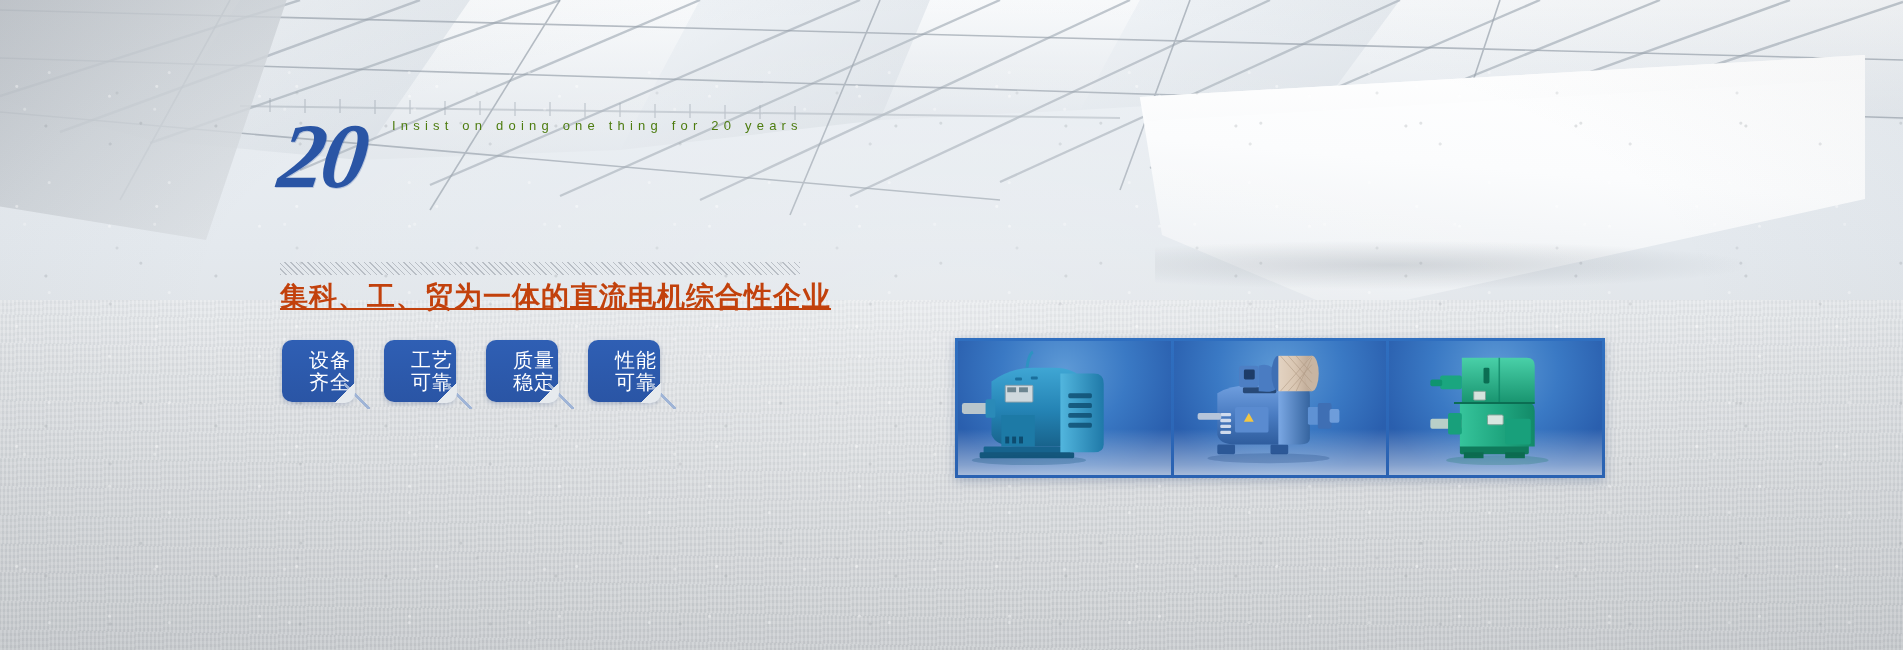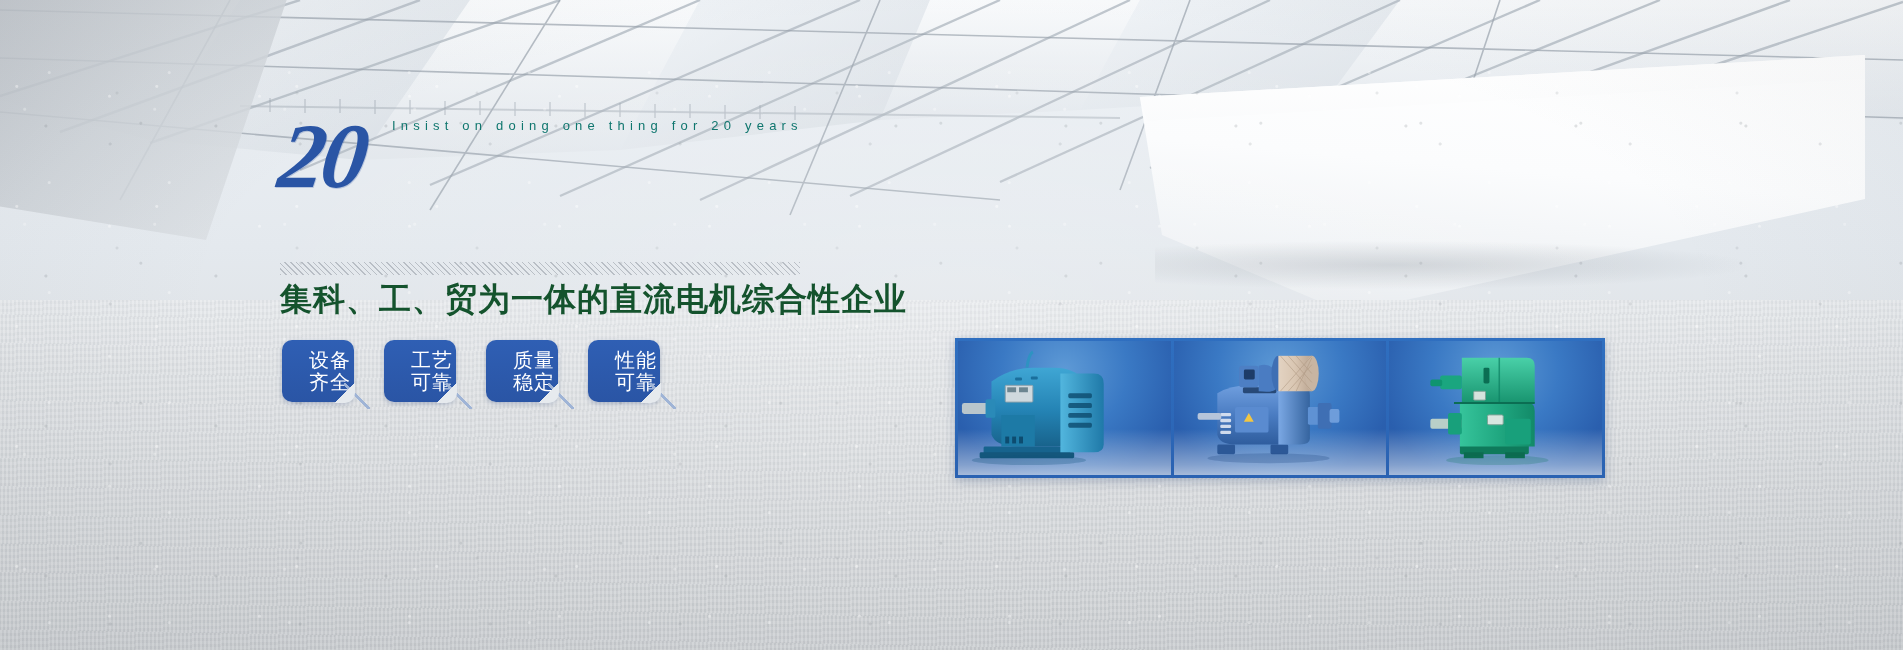--- a/index.html
+++ b/index.html
@@ -98,33 +98,33 @@
     text-shadow:1px 1px 0 rgba(42,85,165,.25);
   }
   .headline-cn{
     position:absolute;left:103px;top:14px;
     font-size:44px;line-height:1;font-weight:500;
     color:#1d2024;letter-spacing:1px;white-space:nowrap;
   }
   .headline-cn .hl{ color:#2a56a8; }
   .tagline-en{
     position:absolute;left:112px;top:-2px;
-    font-size:13px;letter-spacing:5.2px;color:#0f766e;white-space:nowrap;
+    font-size:13px;letter-spacing:5.2px;color:#4d7c0f;white-space:nowrap;
     font-weight:400;
   }
 
   .divider{
     position:absolute;left:0;top:142px;width:520px;height:13px;
     background-image:repeating-linear-gradient(45deg,#aab0b8 0 1px,transparent 1px 4px);
     opacity:.75;
   }
 
   .subtitle{
     position:absolute;left:0;top:158px;
-    font-size:32px;font-weight:700;color:#14532d;letter-spacing:1px;white-space:nowrap;
+    font-size:28px;font-weight:700;color:#c2410c;letter-spacing:1px;white-space:nowrap;text-decoration:underline;
   }
 
   
   .badges{ position:absolute;left:2px;top:220px;display:flex;gap:30px; }
   .badge{
     position:relative;width:72px;height:62px;
     background:linear-gradient(180deg,#2f5fb4 0%,#2a55a5 100%);
     border-radius:10px 10px 10px 10px;
     display:flex;flex-direction:column;align-items:center;justify-content:center;
     color:#fff;font-size:20px;line-height:1.12;font-weight:500;letter-spacing:1px;

